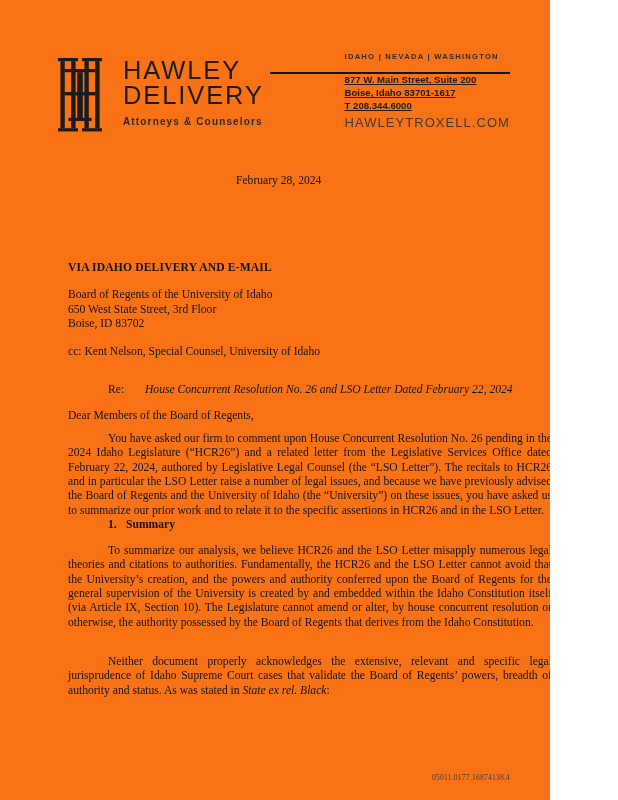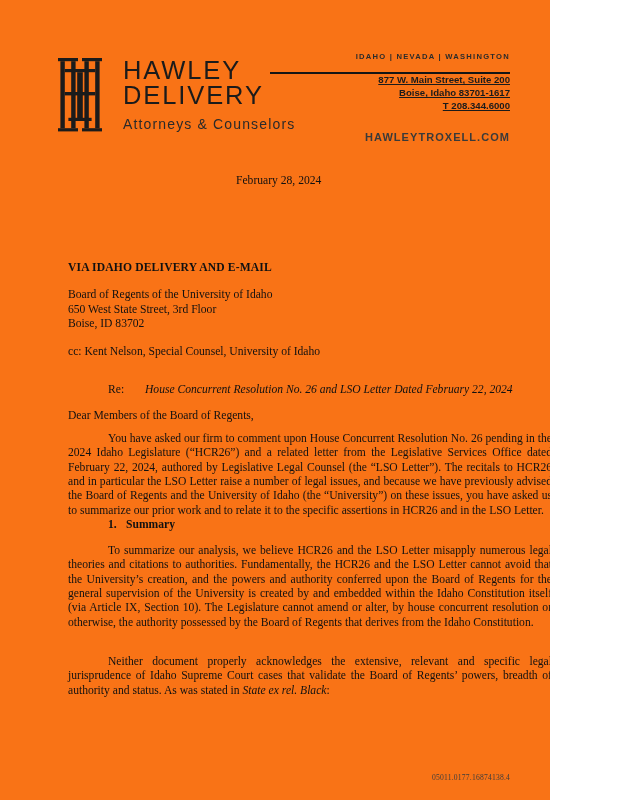--- a/index.html
+++ b/index.html
@@ -55,32 +55,31 @@
     font-family: "Liberation Sans", sans-serif;
     font-weight: 400;
     font-size: 25.5px;
     line-height: 25px;
     letter-spacing: 1.9px;
     color: #1b1b1b;
   }
 
   .logo-tagline {
     font-family: "Liberation Sans", sans-serif;
-    font-weight: normal;
-    font-size: 14px;
+    font-weight: bold;
+    font-size: 10px;
     letter-spacing: 1.15px;
     color: #2a2a2a;
     margin-top: 8px;
   }
 
   .contact-block {
     position: absolute;
     right: 40px;
     top: 52px;
-    text-align: right;
     font-family: "Liberation Sans", sans-serif;
     color: #1b1b1b;
   }
 
   .jurisdictions {
     font-size: 7.6px;
     font-weight: bold;
     letter-spacing: 1.25px;
     color: #2b2b2b;
     white-space: nowrap;
@@ -98,25 +97,25 @@
   .contact-lines {
     margin-top: 12px;
     font-size: 9.6px;
     font-weight: bold;
     line-height: 13.2px;
     white-space: nowrap;
     text-decoration: underline;
   }
 
   .contact-web {
-    font-size: 11px;
-    font-weight: bold;
+    font-size: 13px;
+    font-weight: normal;
     letter-spacing: 1.05px;
     color: #3a3a3a;
-    margin-top: 18px;
+    margin-top: 2px;
     white-space: nowrap;
   }
 
   
   .body-area {
     position: absolute;
     left: 68px;
     top: 0;
     width: 484px;
     font-size: 11.6px;

